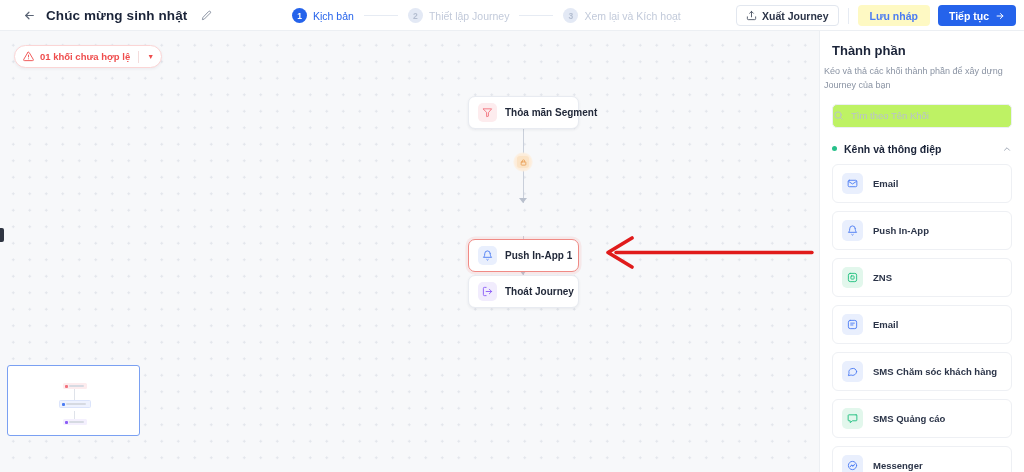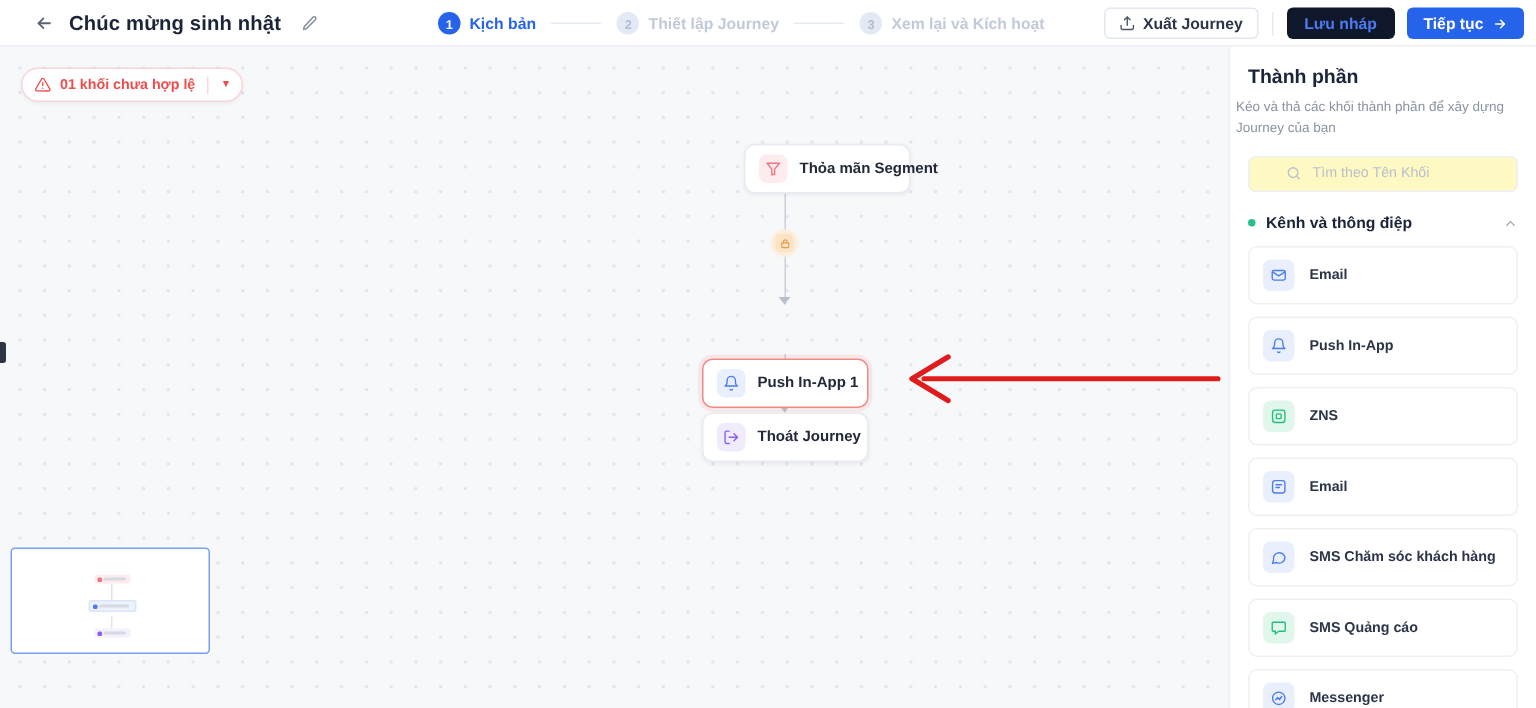--- a/index.html
+++ b/index.html
@@ -39,40 +39,40 @@
   }
   .step { display: flex; align-items: center; gap: 6px; }
   .step-num {
     width: 15px; height: 15px; border-radius: 50%;
     font-size: 8.5px; font-weight: 700; color: #fff;
     display: flex; align-items: center; justify-content: center;
     flex: 0 0 auto;
   }
   .step.active .step-num { background: #2563eb; }
   .step.idle .step-num  { background: #e3e9f5; color: #b3bdd0; }
-  .step-label { font-size: 10.5px; font-weight: 700; white-space: nowrap; }
+  .step-label { font-size: 10.5px; font-weight: 400; white-space: nowrap; }
   .step.active .step-label { color: #2563eb; }
   .step.idle   .step-label { color: #c2cada; }
   .step-line { width: 34px; height: 1px; background: #e6ebf3; margin: 0 10px; }
 
   
   .top-actions {
     position: absolute; right: 8px; top: 0; height: 31px;
     display: flex; align-items: center; gap: 0;
   }
   .btn-export {
     display: flex; align-items: center; gap: 5px;
     height: 21px; padding: 0 9px;
     border: 1px solid #e2e7ef; border-radius: 4px; background: #fff;
     font-size: 10.5px; font-weight: 700; color: #2b3448; cursor: pointer;
   }
   .vdiv { width: 1px; height: 16px; background: #e6ebf3; margin: 0 9px; }
   .btn-draft {
     height: 21px; padding: 0 12px; border: none; border-radius: 4px;
-    background: #0f172a; color: #4b7cf3;
+    background: #fef9c3; color: #4b7cf3;
     font-size: 10.5px; font-weight: 700; cursor: pointer;
   }
   .btn-next {
     height: 21px; padding: 0 11px; margin-left: 8px;
     border: none; border-radius: 4px; background: #2563eb; color: #fff;
     font-size: 10.5px; font-weight: 700; cursor: pointer;
     display: flex; align-items: center; gap: 6px;
   }
 
   
@@ -111,21 +111,21 @@
     box-shadow: 0 1px 3px rgba(30,40,60,.07);
     cursor: pointer;
   }
   .node.selected { border: 1.4px solid #f08a85; box-shadow: 0 0 0 2.5px rgba(240,138,133,.14); }
   .node-ico {
     width: 19px; height: 19px; border-radius: 5px;
     display: flex; align-items: center; justify-content: center; flex: 0 0 auto;
   }
   .node-label { font-size: 10px; font-weight: 700; color: #22293a; white-space: nowrap; }
 
-  .node-seg  { left: 496px; top: 65px;  width: 111px; }
+  .node-seg  { left: 468px; top: 65px;  width: 111px; }
   .node-push { left: 468px; top: 172px; width: 111px; margin-top: 36px; }
   .node-exit { left: 468px; top: 244px; width: 111px; }
 
   .ico-pink   { background: #fdecee; }
   .ico-blue   { background: #e9effd; }
   .ico-purple { background: #f1ecfd; }
 
   
   .edge {
     position: absolute; left: 523px; width: 1.4px; background: #c9cfda;
@@ -180,22 +180,22 @@
     font-size: 13px; font-weight: 700; color: #1b2439;
     margin: 12px 0 0 12px;
   }
   .panel-desc {
     font-size: 9px; color: #8a93a3; line-height: 1.55;
     margin: 7px 12px 0 4px;
   }
   .search-box {
     margin: 11px 12px 0 12px; height: 24px;
     border: 1px solid #eceff3; border-radius: 5px;
-    display: flex; align-items: center; gap: 7px; padding: 0 24px;
-    background: #fef9c3;
+    display: flex; align-items: center; gap: 7px; padding: 0 0;
+    background: #bef264;
   }
   .search-input {
     border: none; outline: none; background: transparent;
     font-family: "Liberation Sans", sans-serif;
     font-size: 9.5px; color: #2b3448; width: 100%;
   }
   .search-input::placeholder { color: #b9c0cc; }
   .group-head {
     margin: 13px 12px 0 12px; height: 16px;
     display: flex; align-items: center; gap: 7px; cursor: pointer;

